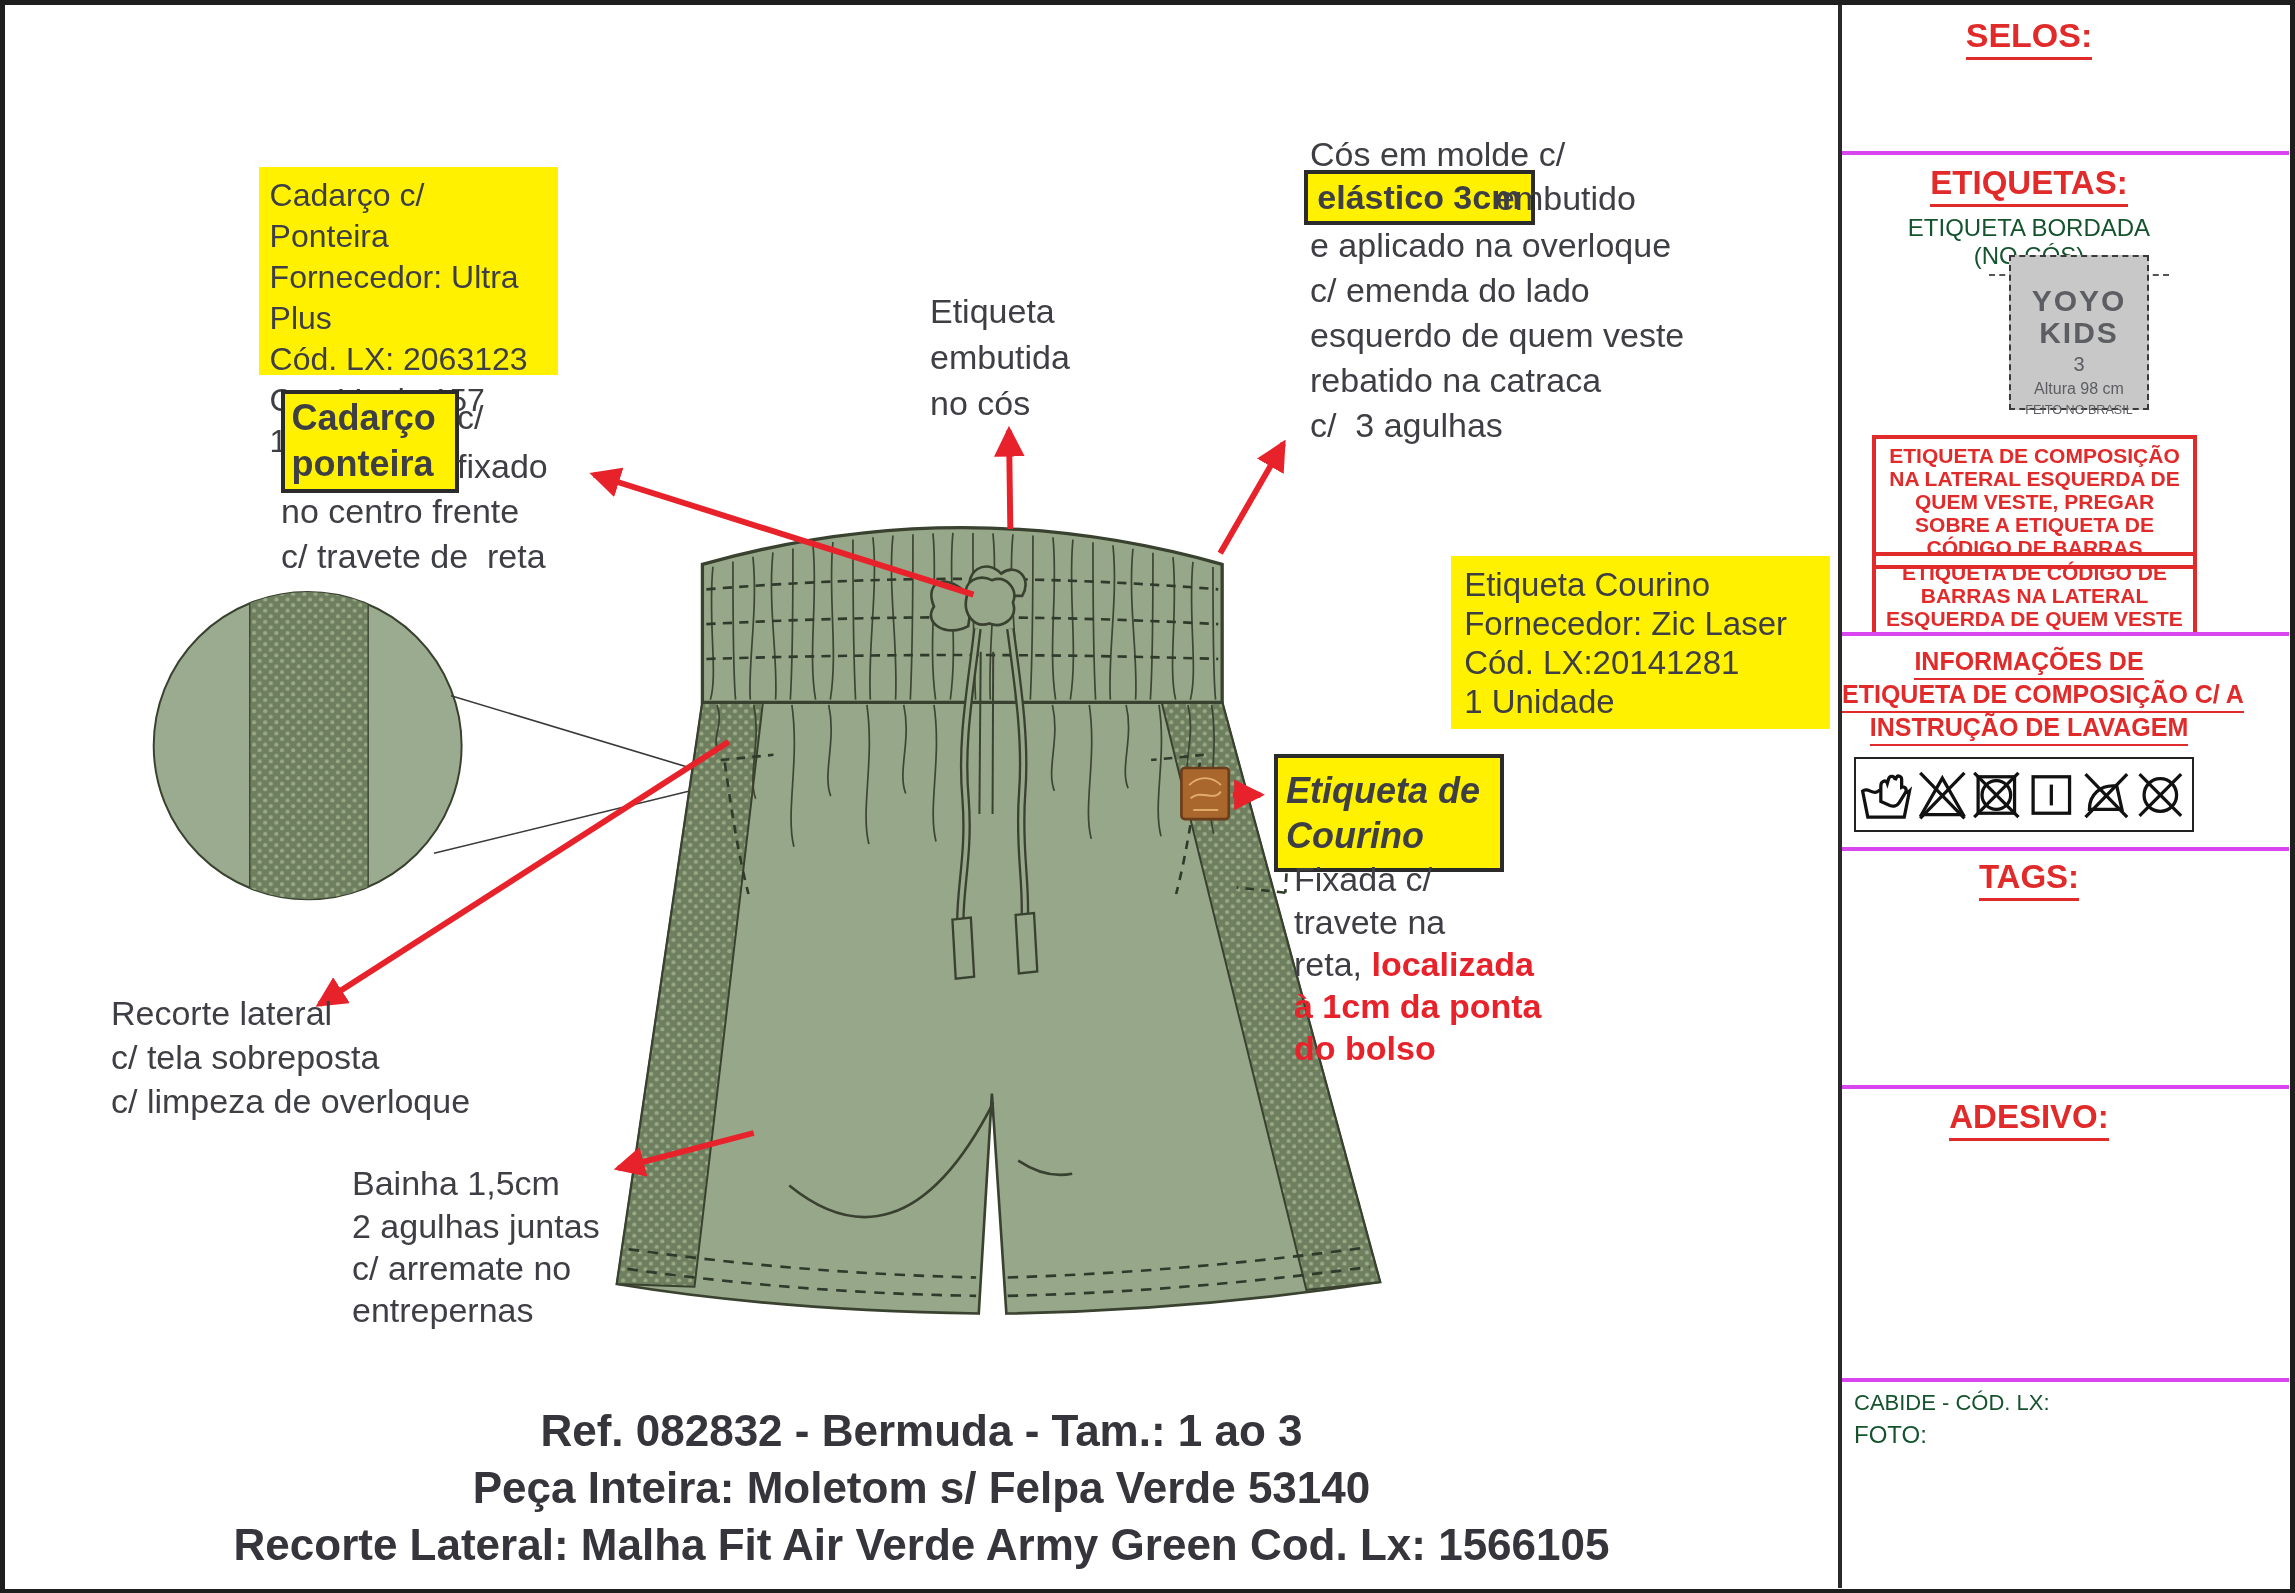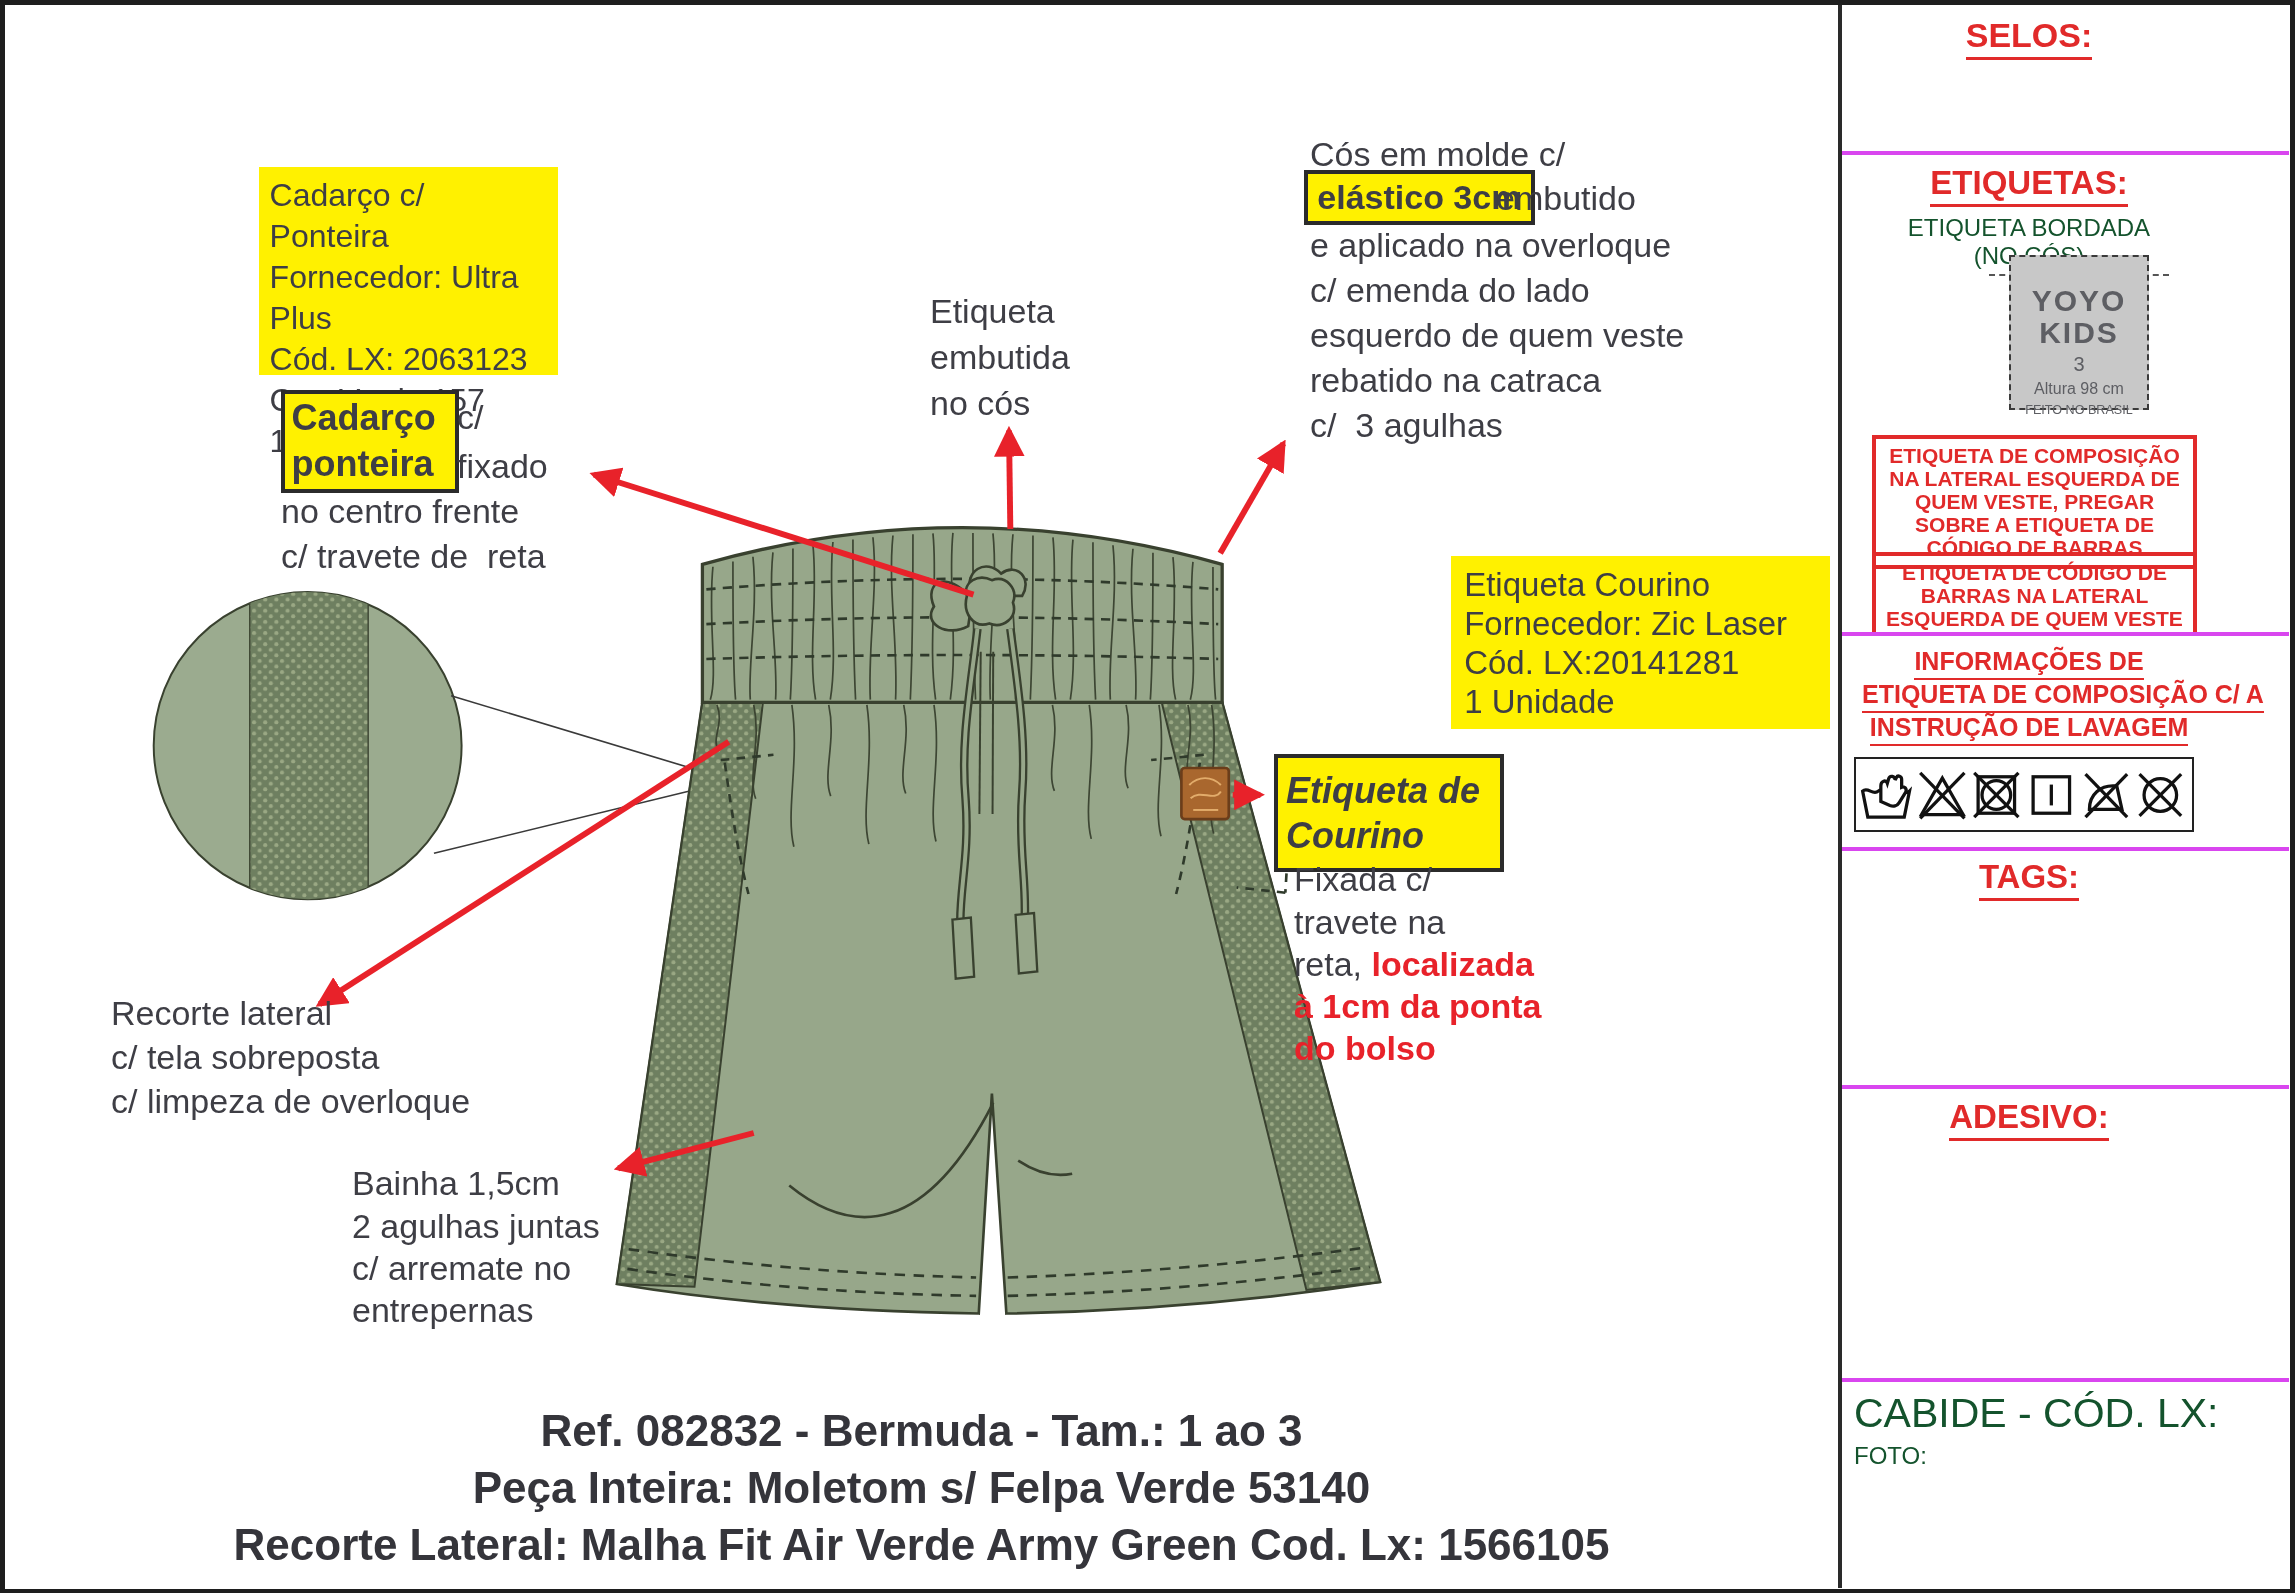--- a/index.html
+++ b/index.html
@@ -247,21 +247,21 @@
         <div style="font-size:20px;margin-top:4px;">3</div>
         <div style="font-size:16px;margin-top:4px;">Altura 98 cm</div>
         <div style="font-size:12.6px;margin-top:5.3px;">FEITO NO BRASIL</div>
       </div>
       <div class="rednote" style="top:280px;">ETIQUETA DE COMPOSIÇÃO NA LATERAL ESQUERDA DE QUEM VESTE, PREGAR SOBRE A ETIQUETA DE CÓDIGO DE BARRAS</div>
       <div class="rednote" style="top:397px;">ETIQUETA DE CÓDIGO DE BARRAS NA LATERAL ESQUERDA DE QUEM VESTE ABAIXO DA ETIQUETA DE COMPOSIÇÃO</div>
     </div>
 
     <div class="sec sec-center" style="height:215px;">
       <div style="margin-top:10.6px;"><span class="redhead" style="font-size:25px;border-bottom-width:2.6px;">INFORMAÇÕES DE</span></div>
-      <div><span class="redhead" style="font-size:25px;border-bottom-width:2.6px;margin-left:20px;">ETIQUETA DE COMPOSIÇÃO C/ A</span></div>
+      <div><span class="redhead" style="font-size:25px;border-bottom-width:2.6px;">ETIQUETA DE COMPOSIÇÃO C/ A</span></div>
       <div><span class="redhead" style="font-size:25px;border-bottom-width:2.6px;">INSTRUÇÃO DE LAVAGEM</span></div>
       <div class="care-strip">
         <svg width="56" height="56" viewBox="0 0 84 84">
           <g fill="none" stroke="#111" stroke-width="5">
             <path d="M4,36 C12,28 20,44 28,36 C36,28 44,44 52,36 C60,28 68,44 76,36 L68,76 L12,76 Z"></path>
             <path d="M32,52 V28 C32,20 40,18 42,24 L44,17 C46,11 54,13 54,19 L56,15 C58,11 64,13 64,18 V30 C68,28 73,32 70,38 L60,54 C57,59 51,60 46,58 Z" fill="#fff"></path>
           </g>
         </svg>
         <svg width="56" height="56" viewBox="0 0 84 84">
           <g fill="none" stroke="#111" stroke-width="5">
@@ -303,19 +303,19 @@
 
     <div class="sec sec-center" style="height:238px;">
       <span class="redhead" style="font-size:33px;margin-top:6.6px;">TAGS:</span>
     </div>
 
     <div class="sec sec-center" style="height:293px;">
       <span class="redhead" style="font-size:33px;margin-top:9.3px;">ADESIVO:</span>
     </div>
 
     <div class="sec" style="height:202px;">
-      <div class="redsub" style="font-size:41px;margin:8px 8px 0 12px;">CABIDE - CÓD. LX:</div>
+      <div class="redsub" style="font-size:22px;margin:8px 8px 0 12px;">CABIDE - CÓD. LX:</div>
       <div class="redsub" style="font-size:24px;margin:5.3px 0 0 12px;">FOTO:</div>
     </div>
   </div>
 
 </div>
 
 
 </body></html>

